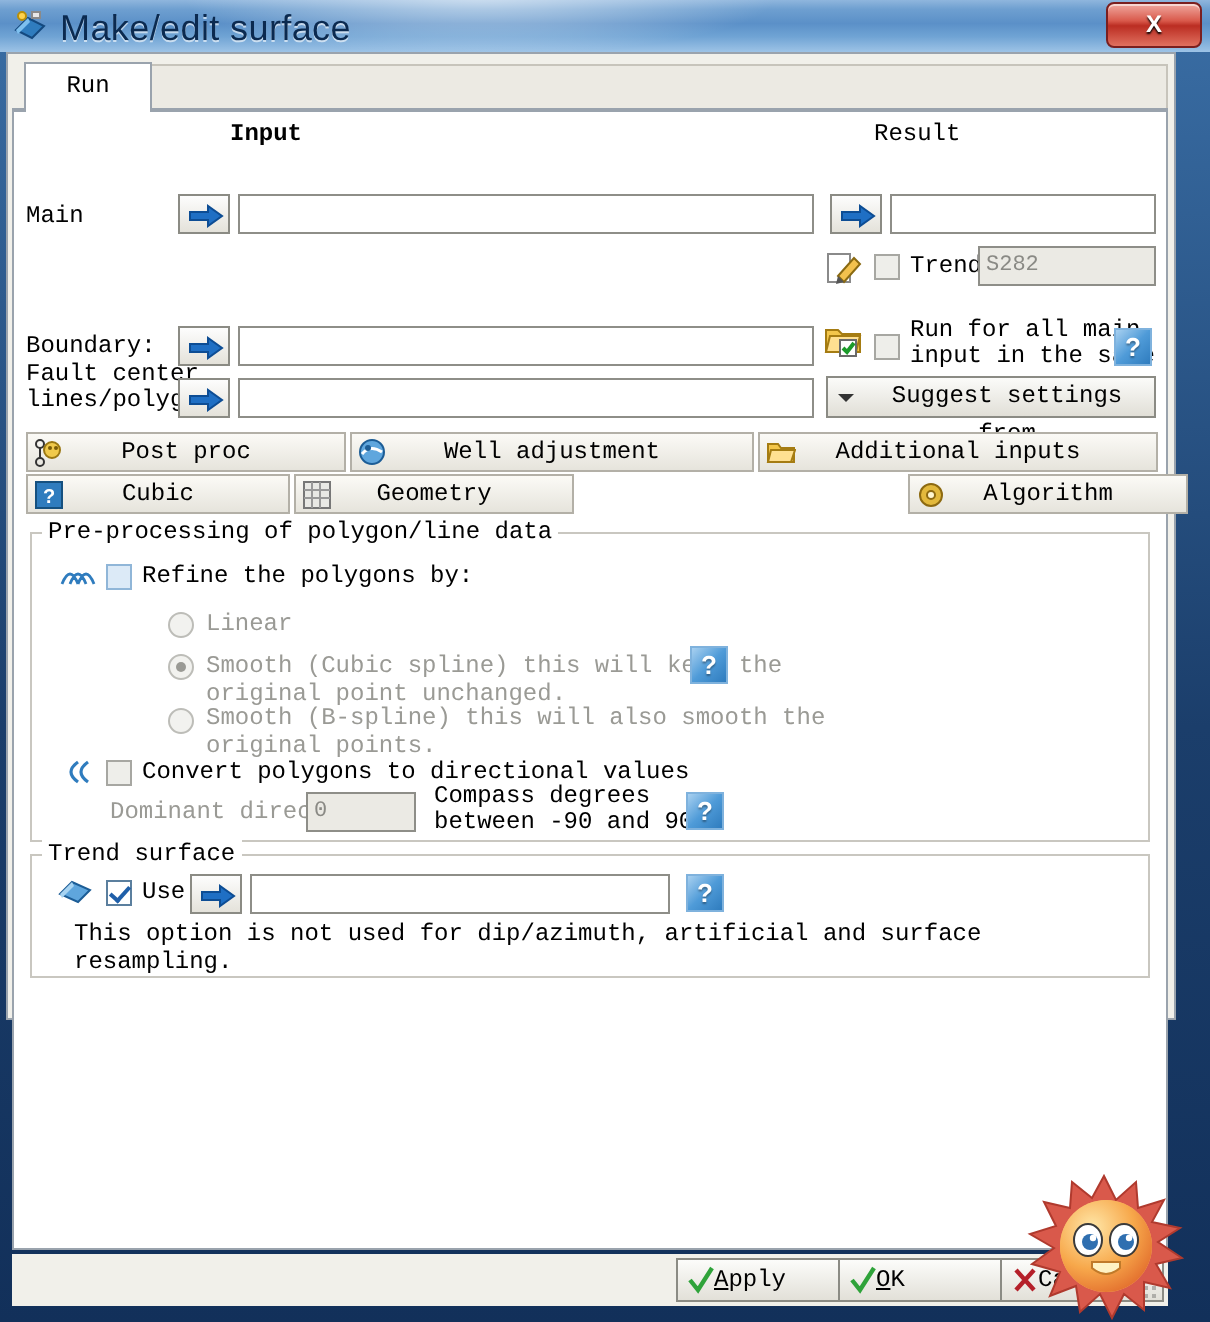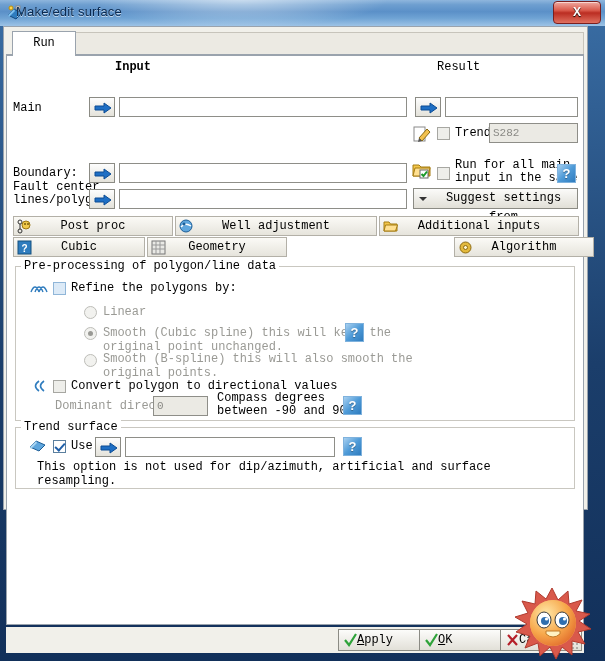--- a/index.html
+++ b/index.html
@@ -22,23 +22,23 @@
     overflow: hidden;
   }
   .titlebar .glow {
     position:absolute; left:90px; top:-32px; width:300px; height:60px;
     background: radial-gradient(ellipse at center, rgba(255,255,255,.55), rgba(255,255,255,0) 70%);
   }
   .title-icon {
     position: absolute; left: 6px; top: 4px; width: 18px; height: 18px;
   }
   .title-text {
-    position: absolute; left: 16px; top: 4px;
+    position: absolute; left: 30px; top: 4px;
     font-family: "Liberation Sans", sans-serif;
-    font-size: 13px; color: #0b2a50; letter-spacing: .2px;
+    font-size: 18px; color: #0b2a50; letter-spacing: .2px;
     text-shadow: 0 1px 0 rgba(255,255,255,.6);
   }
   .closebtn {
     position: absolute; right: 4px; top: 1px; width: 46px; height: 21px;
     border-radius: 4px;
     border: 1px solid #7a1f1f;
     background: linear-gradient(180deg,#f0a9a0 0%,#d9594b 40%,#bb2d22 52%,#e0705f 100%);
     box-shadow: inset 0 1px 0 rgba(255,255,255,.55);
     color: #fff; font-family: "Liberation Sans", sans-serif; font-weight: bold;
     font-size: 12px; text-align: center; line-height: 20px;
@@ -353,21 +353,21 @@
 original points.</div>
 
       <div class="helpbtn" style="left:338px; top:267px;">?</div>
 
       <div style="position:absolute; left:22px; top:323px; width:20px; height:14px;">
         <svg width="20" height="14" viewBox="0 0 20 14">
           <path d="M10 12 Q3 7 10 2 M15 12 Q8 7 15 2" fill="none" stroke="#2f7cbe" stroke-width="1.6"></path>
         </svg>
       </div>
       <div class="chk" style="left:46px; top:324px;"></div>
-      <div class="stext" style="left:64px; top:323px;">Convert polygon to directional values</div>
+      <div class="stext" style="left:64px; top:323px;">Convert polygons to directional values</div>
 
       <div class="gtext" style="left:48px; top:343px;">Dominant directi</div>
       <input class="txt disabled" style="left: 146px; top: 340px; width: 55px;" value="0">
       <div class="stext" style="left: 210px; top: 336px; line-height: 13px; white-space: pre;">Compass degrees
 between -90 and 90</div>
       <div class="helpbtn" style="left:336px; top:340px;">?</div>
 
       <div class="group" style="left:8px; top:371px; width:560px; height:62px;"></div>
       <div class="grouptitle" style="left:14px; top:364px;">Trend surface</div>
 

